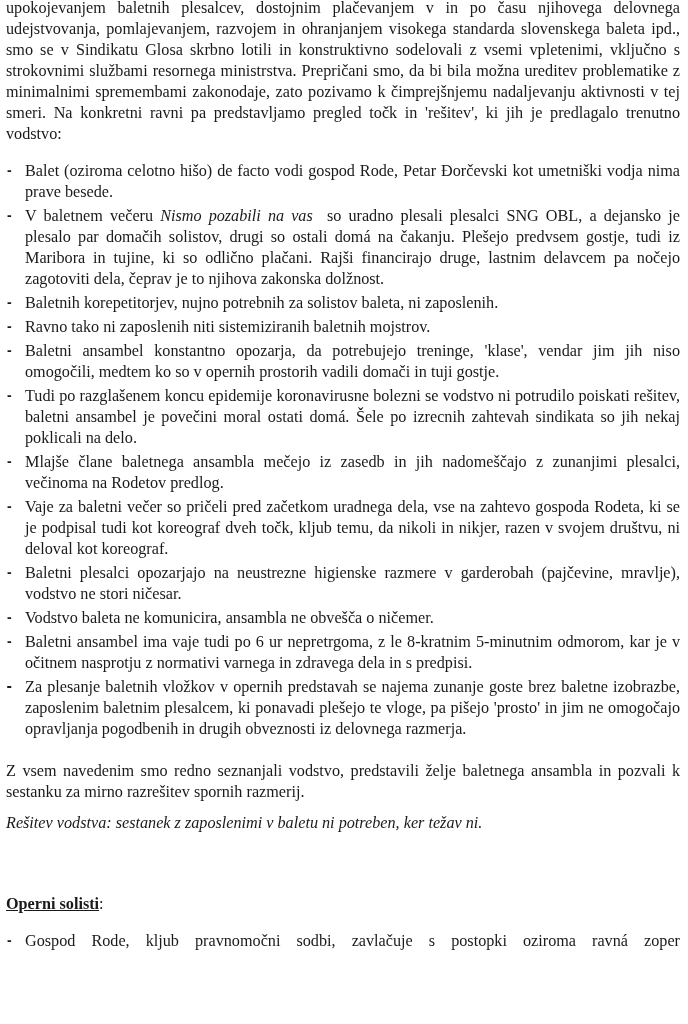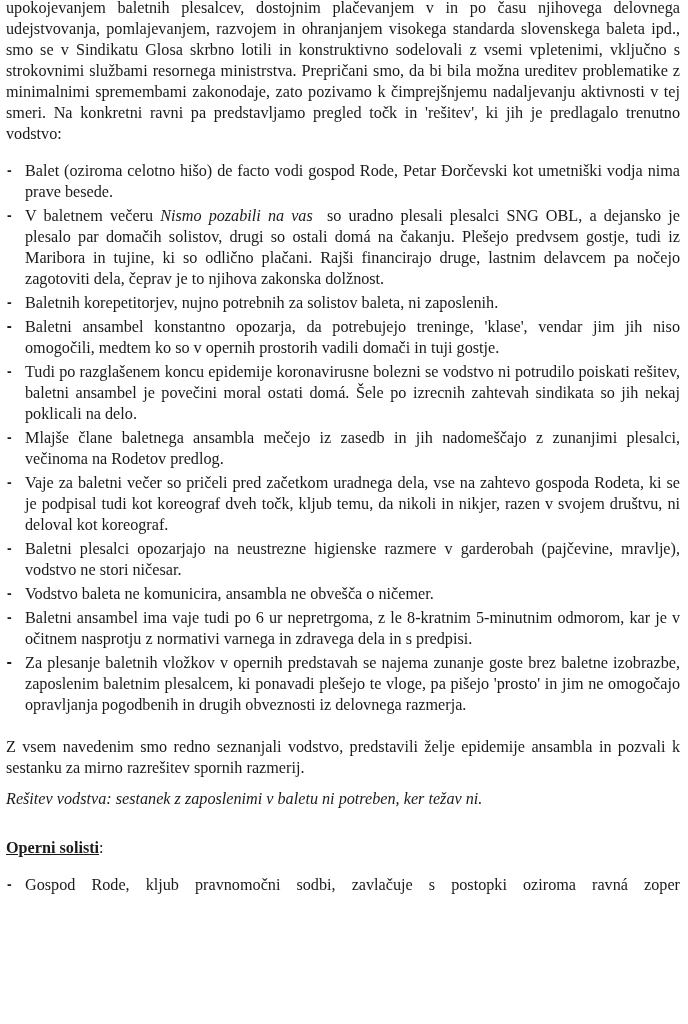--- a/index.html
+++ b/index.html
@@ -46,53 +46,53 @@
     left: 1px;
     top: -1px;
     font-weight: bold;
     font-family: "Liberation Sans", sans-serif;
     font-size: 14px;
   }
   .em { font-style: italic; }
   .summary { margin-top: 21px; }
   .resolution { margin-top: 10px; font-style: italic; }
   .section-head {
-    margin-top: 28px;
+    margin-top: 60px;
   }
   .section-head .title {
     font-weight: bold;
     text-decoration: underline;
   }
   .section-list { margin-top: 21px; }
 </style>
 </head>
 <body>
 
 <div class="page">
 
   <p class="para intro">upokojevanjem baletnih plesalcev, dostojnim plačevanjem v in po času njihovega delovnega udejstvovanja, pomlajevanjem, razvojem in ohranjanjem visokega standarda slovenskega baleta ipd., smo se v Sindikatu Glosa skrbno lotili in konstruktivno sodelovali z vsemi vpletenimi, vključno s strokovnimi službami resornega ministrstva. Prepričani smo, da bi bila možna ureditev problematike z minimalnimi spremembami zakonodaje, zato pozivamo k čimprejšnjemu nadaljevanju aktivnosti v tej smeri. Na konkretni ravni pa predstavljamo pregled točk in 'rešitev', ki jih je predlagalo trenutno vodstvo:</p>
 
   <ul class="bullets">
     <li><span class="dash">-</span><span>Balet (oziroma celotno hišo) de facto vodi gospod Rode, Petar Đorčevski kot umetniški vodja nima prave besede.</span></li>
     <li><span class="dash">-</span><span>V baletnem večeru </span><span class="em">Nismo pozabili na vas</span><span style="white-space:pre-wrap">  so uradno plesali plesalci SNG OBL, a dejansko je plesalo par domačih solistov, drugi so ostali domá na čakanju. Plešejo predvsem gostje, tudi iz Maribora in tujine, ki so odlično plačani. Rajši financirajo druge, lastnim delavcem pa nočejo zagotoviti dela, čeprav je to njihova zakonska dolžnost.</span></li>
     <li><span class="dash">-</span><span>Baletnih korepetitorjev, nujno potrebnih za solistov baleta, ni zaposlenih.</span></li>
-    <li><span class="dash">-</span></li>
+    <li><span class="dash">-</span><span>Ravno tako ni zaposlenih niti sistemiziranih baletnih mojstrov.</span></li>
     <li><span class="dash">-</span><span>Baletni ansambel konstantno opozarja, da potrebujejo treninge, 'klase', vendar jim jih niso omogočili, medtem ko so v opernih prostorih vadili domači in tuji gostje.</span></li>
     <li><span class="dash">-</span><span>Tudi po razglašenem koncu epidemije koronavirusne bolezni se vodstvo ni potrudilo poiskati rešitev, baletni ansambel je povečini moral ostati domá. Šele po izrecnih zahtevah sindikata so jih nekaj poklicali na delo.</span></li>
     <li><span class="dash">-</span><span>Mlajše člane baletnega ansambla mečejo iz zasedb in jih nadomeščajo z zunanjimi plesalci, večinoma na Rodetov predlog.</span></li>
     <li><span class="dash">-</span><span>Vaje za baletni večer so pričeli pred začetkom uradnega dela, vse na zahtevo gospoda Rodeta, ki se je podpisal tudi kot koreograf dveh točk, kljub temu, da nikoli in nikjer, razen v svojem društvu, ni deloval kot koreograf.</span></li>
     <li><span class="dash">-</span><span>Baletni plesalci opozarjajo na neustrezne higienske razmere v garderobah (pajčevine, mravlje), vodstvo ne stori ničesar.</span></li>
     <li><span class="dash">-</span><span>Vodstvo baleta ne komunicira, ansambla ne obvešča o ničemer.</span></li>
     <li><span class="dash">-</span><span>Baletni ansambel ima vaje tudi po 6 ur nepretrgoma, z le 8-kratnim 5-minutnim odmorom, kar je v očitnem nasprotju z normativi varnega in zdravega dela in s predpisi.</span></li>
     <li><span class="dash">-</span></li>
     <li><span class="dash">-</span></li>
     <li><span class="dash">-</span><span>Za plesanje baletnih vložkov v opernih predstavah se najema zunanje goste brez baletne izobrazbe, zaposlenim baletnim plesalcem, ki ponavadi plešejo te vloge, pa pišejo 'prosto' in jim ne omogočajo opravljanja pogodbenih in drugih obveznosti iz delovnega razmerja.</span></li>
   </ul>
 
-  <p class="para summary">Z vsem navedenim smo redno seznanjali vodstvo, predstavili želje epidemije ansambla in pozvali k sestanku za mirno razrešitev spornih razmerij.</p>
+  <p class="para summary">Z vsem navedenim smo redno seznanjali vodstvo, predstavili želje baletnega ansambla in pozvali k sestanku za mirno razrešitev spornih razmerij.</p>
 
   <p class="para resolution">Rešitev vodstva: sestanek z zaposlenimi v baletu ni potreben, ker težav ni.</p>
 
   <p class="para section-head"><span class="title">Operni solisti</span><span>:</span></p>
 
   <ul class="bullets section-list">
     <li style="text-align-last: justify;"><span class="dash">-</span><span>Gospod Rode, kljub pravnomočni sodbi, zavlačuje s postopki oziroma ravná zoper</span></li>
   </ul>
 
 </div>

